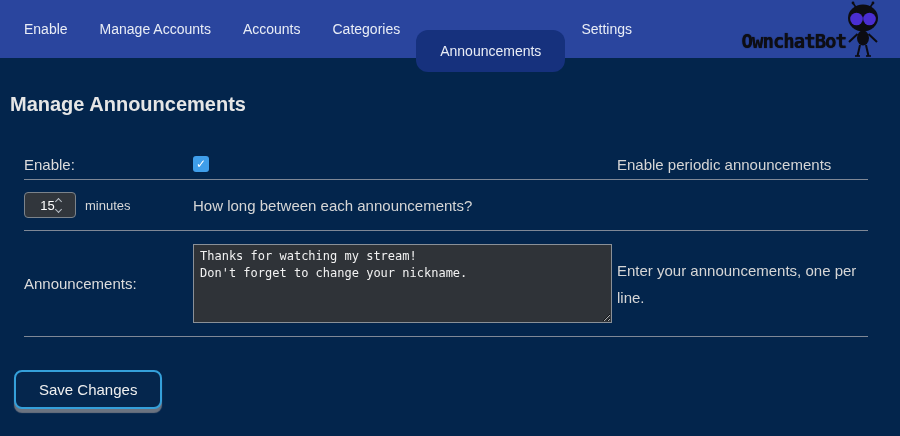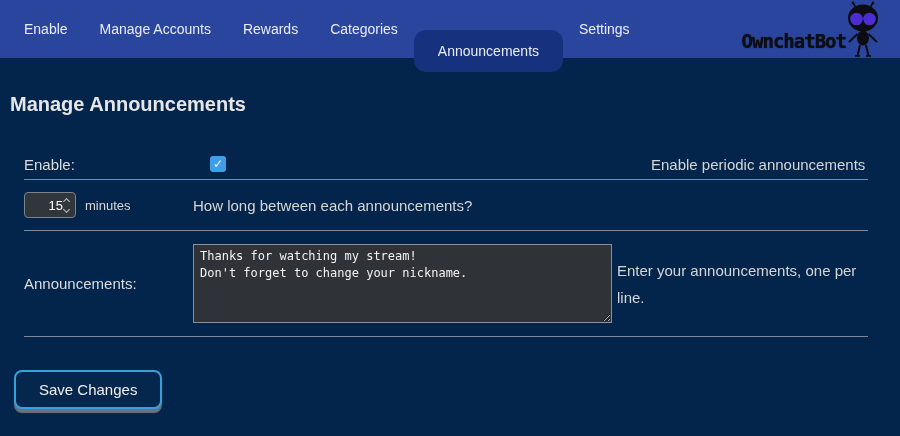--- a/index.html
+++ b/index.html
@@ -61,21 +61,21 @@
 
   .form-table {
     margin:33px 32px 0 24px; 
   }
   .form-row {
     display:grid;
     grid-template-columns:169px 424px 1fr;
     align-items:center;
     border-bottom:1px solid #7f8896;
   }
-  .form-row.row-enable   { min-height:31px;gap:17px; }
+  .form-row.row-enable   { min-height:31px; }
   .form-row.row-interval { min-height:51px; }
   .form-row.row-announce { min-height:106px; }
   .cell-label { font-size:15px; color:#dcdcdc; }
   .cell-help  { font-size:15px; color:#d6d6d6; line-height:27px; }
 
   
   .checkbox {
     width:16px; height:16px;
     background:#3f9eea;
     border-radius:3px;
@@ -93,21 +93,21 @@
 
   
   .control-inline { display:flex; align-items:center; }
   .number-input {
     width:52px; height:26px;
     background:#31363c;
     border:1px solid #7b838b;
     border-radius:4px;
     display:flex;
     align-items:center;
-    justify-content:flex-end;
+    justify-content:center;
     padding:0 5px 0 7px;
     cursor:text;
   }
   .number-value { font-size:13px; color:#ffffff; }
   .spinner {
     display:flex;
     flex-direction:column;
     align-items:center;
     gap:3px;
     cursor:pointer;
@@ -152,21 +152,21 @@
   }
 </style>
 </head>
 <body>
 
 
 
 <div class="navbar">
   <div class="nav-item">Enable</div>
   <div class="nav-item">Manage Accounts</div>
-  <div class="nav-item">Rewards</div>
+  <div class="nav-item">Accounts</div>
   <div class="nav-item">Categories</div>
   <div class="nav-item active">Announcements</div>
   <div class="nav-item">Settings</div>
 
   <div class="brand">
     <span class="brand-text">OwnchatBot</span>
     <svg class="brand-robot" width="48" height="56" viewBox="0 0 48 56">
       <line x1="19" y1="8" x2="15" y2="2" stroke="#0c0c12" stroke-width="1.6"></line>
       <line x1="31" y1="8" x2="35" y2="2" stroke="#0c0c12" stroke-width="1.6"></line>
       <circle cx="15" cy="2" r="1.4" fill="#0c0c12"></circle>

